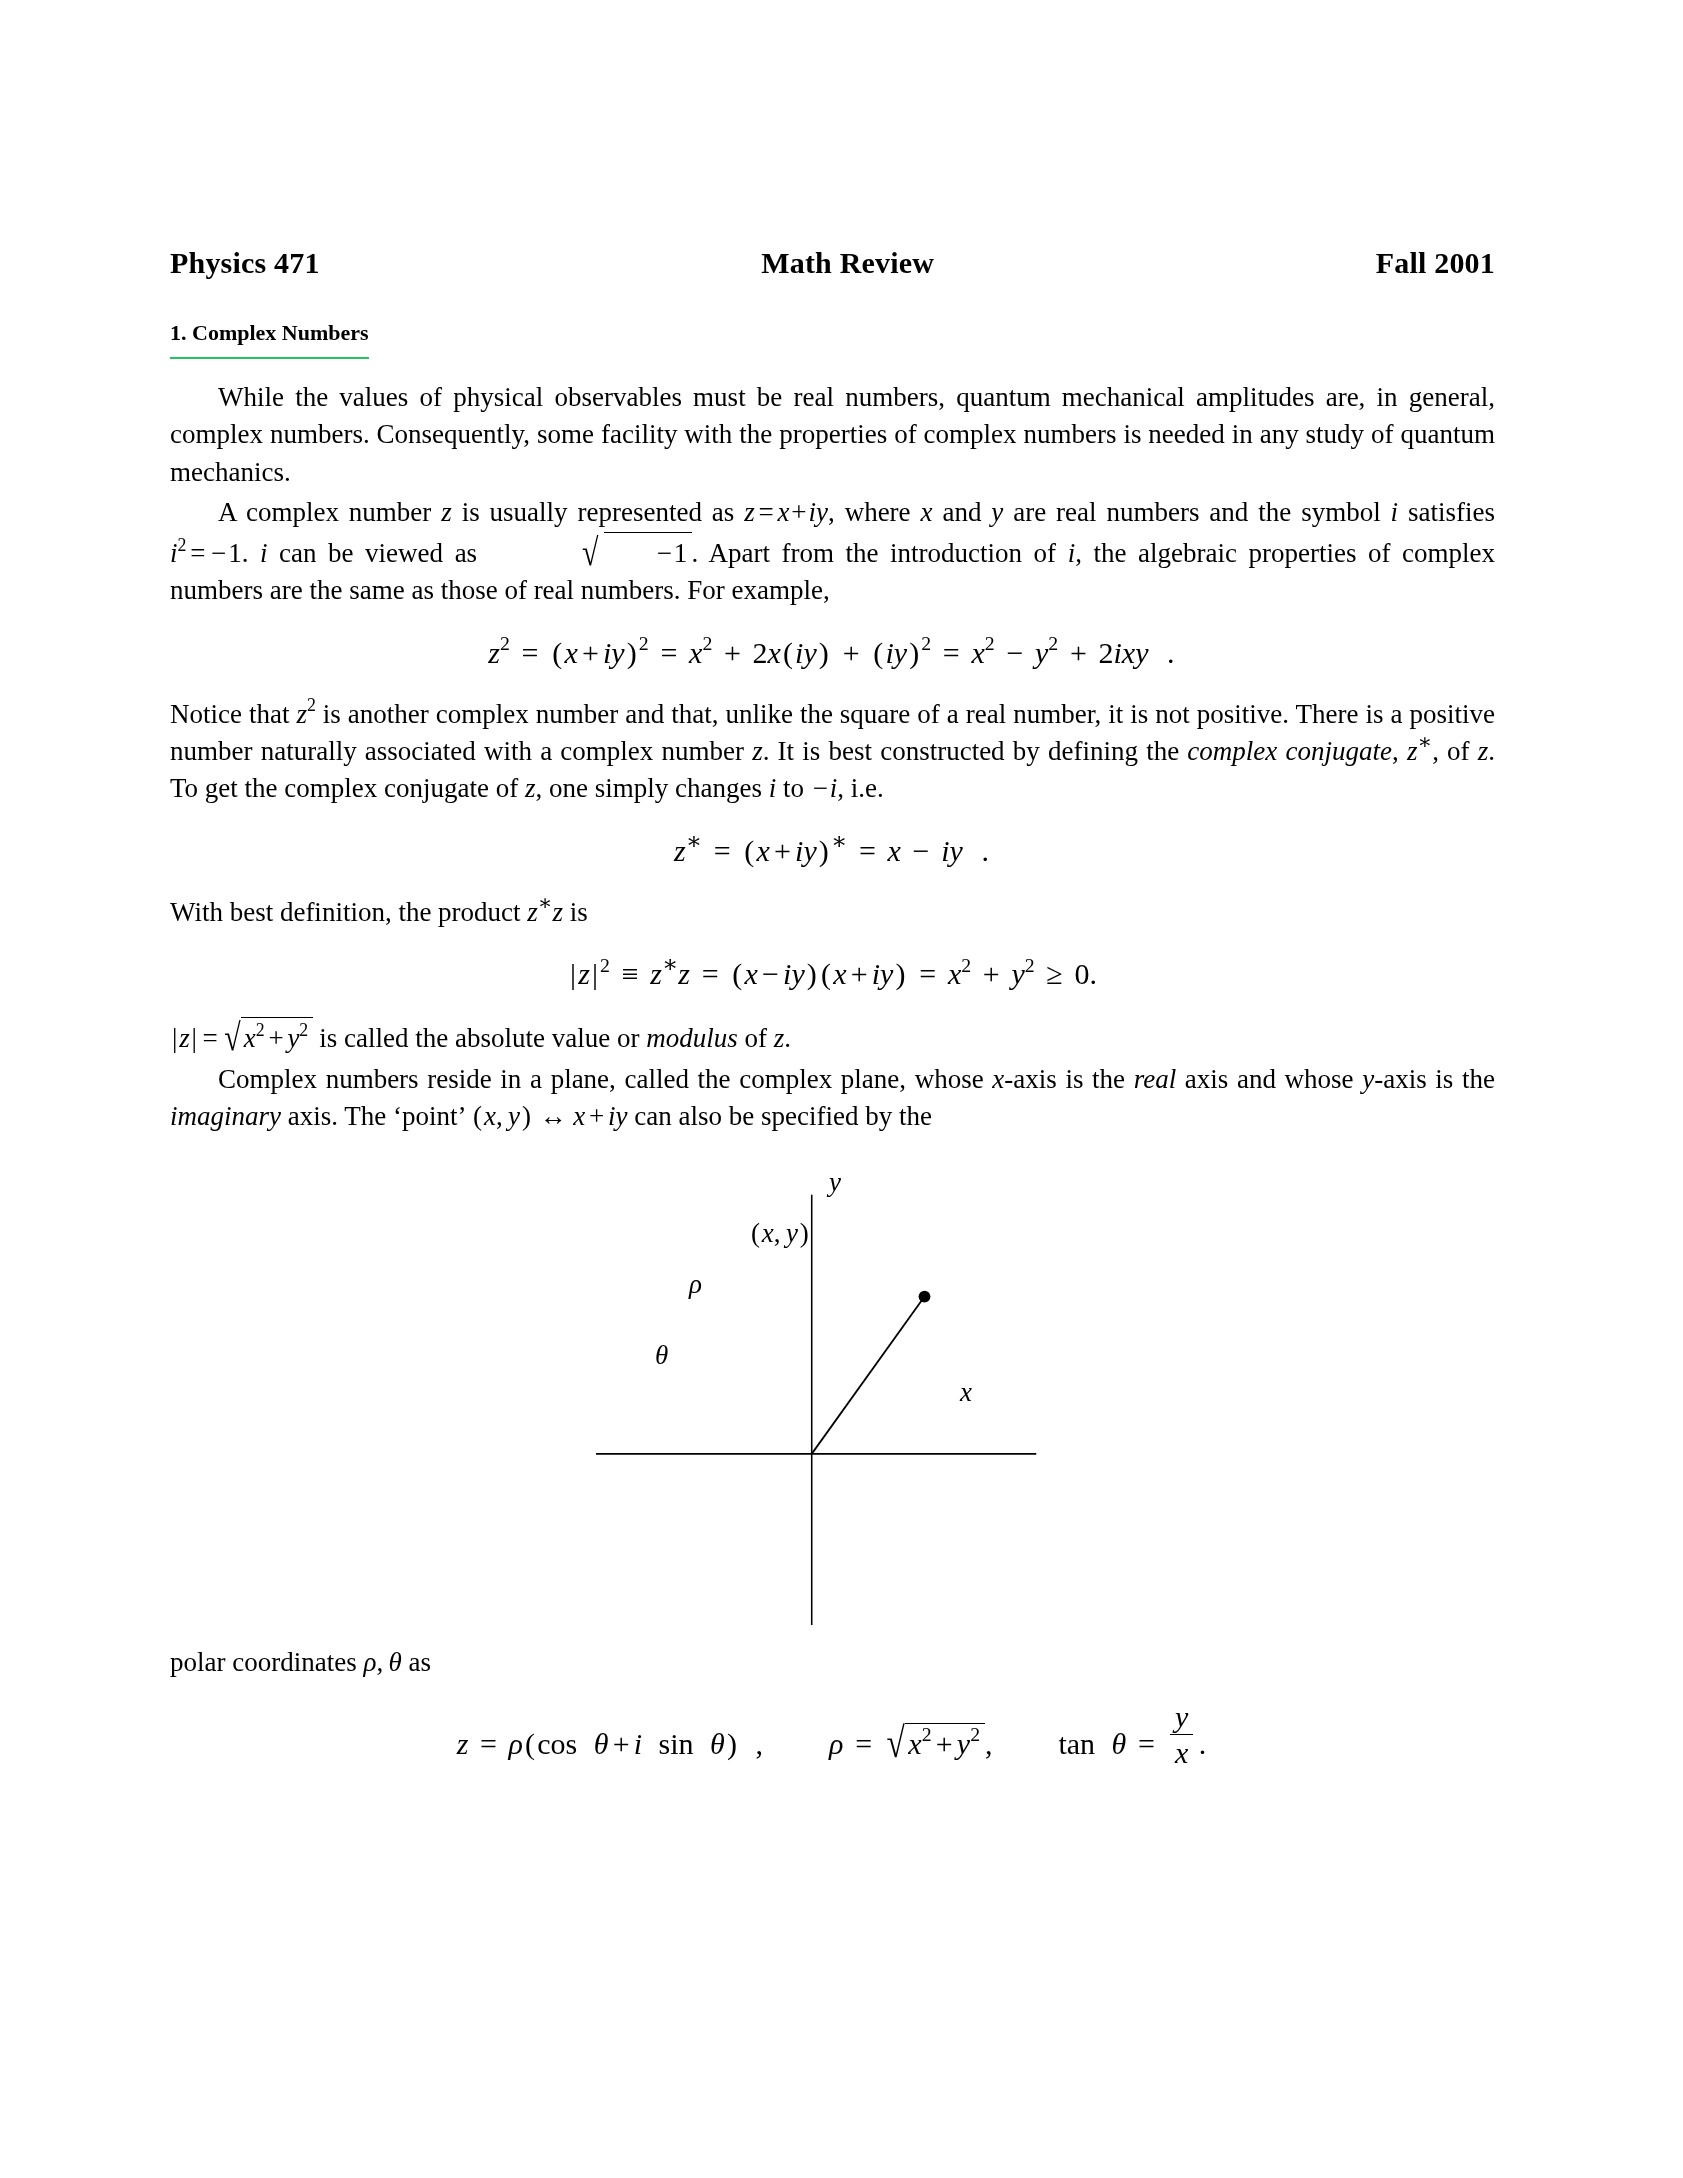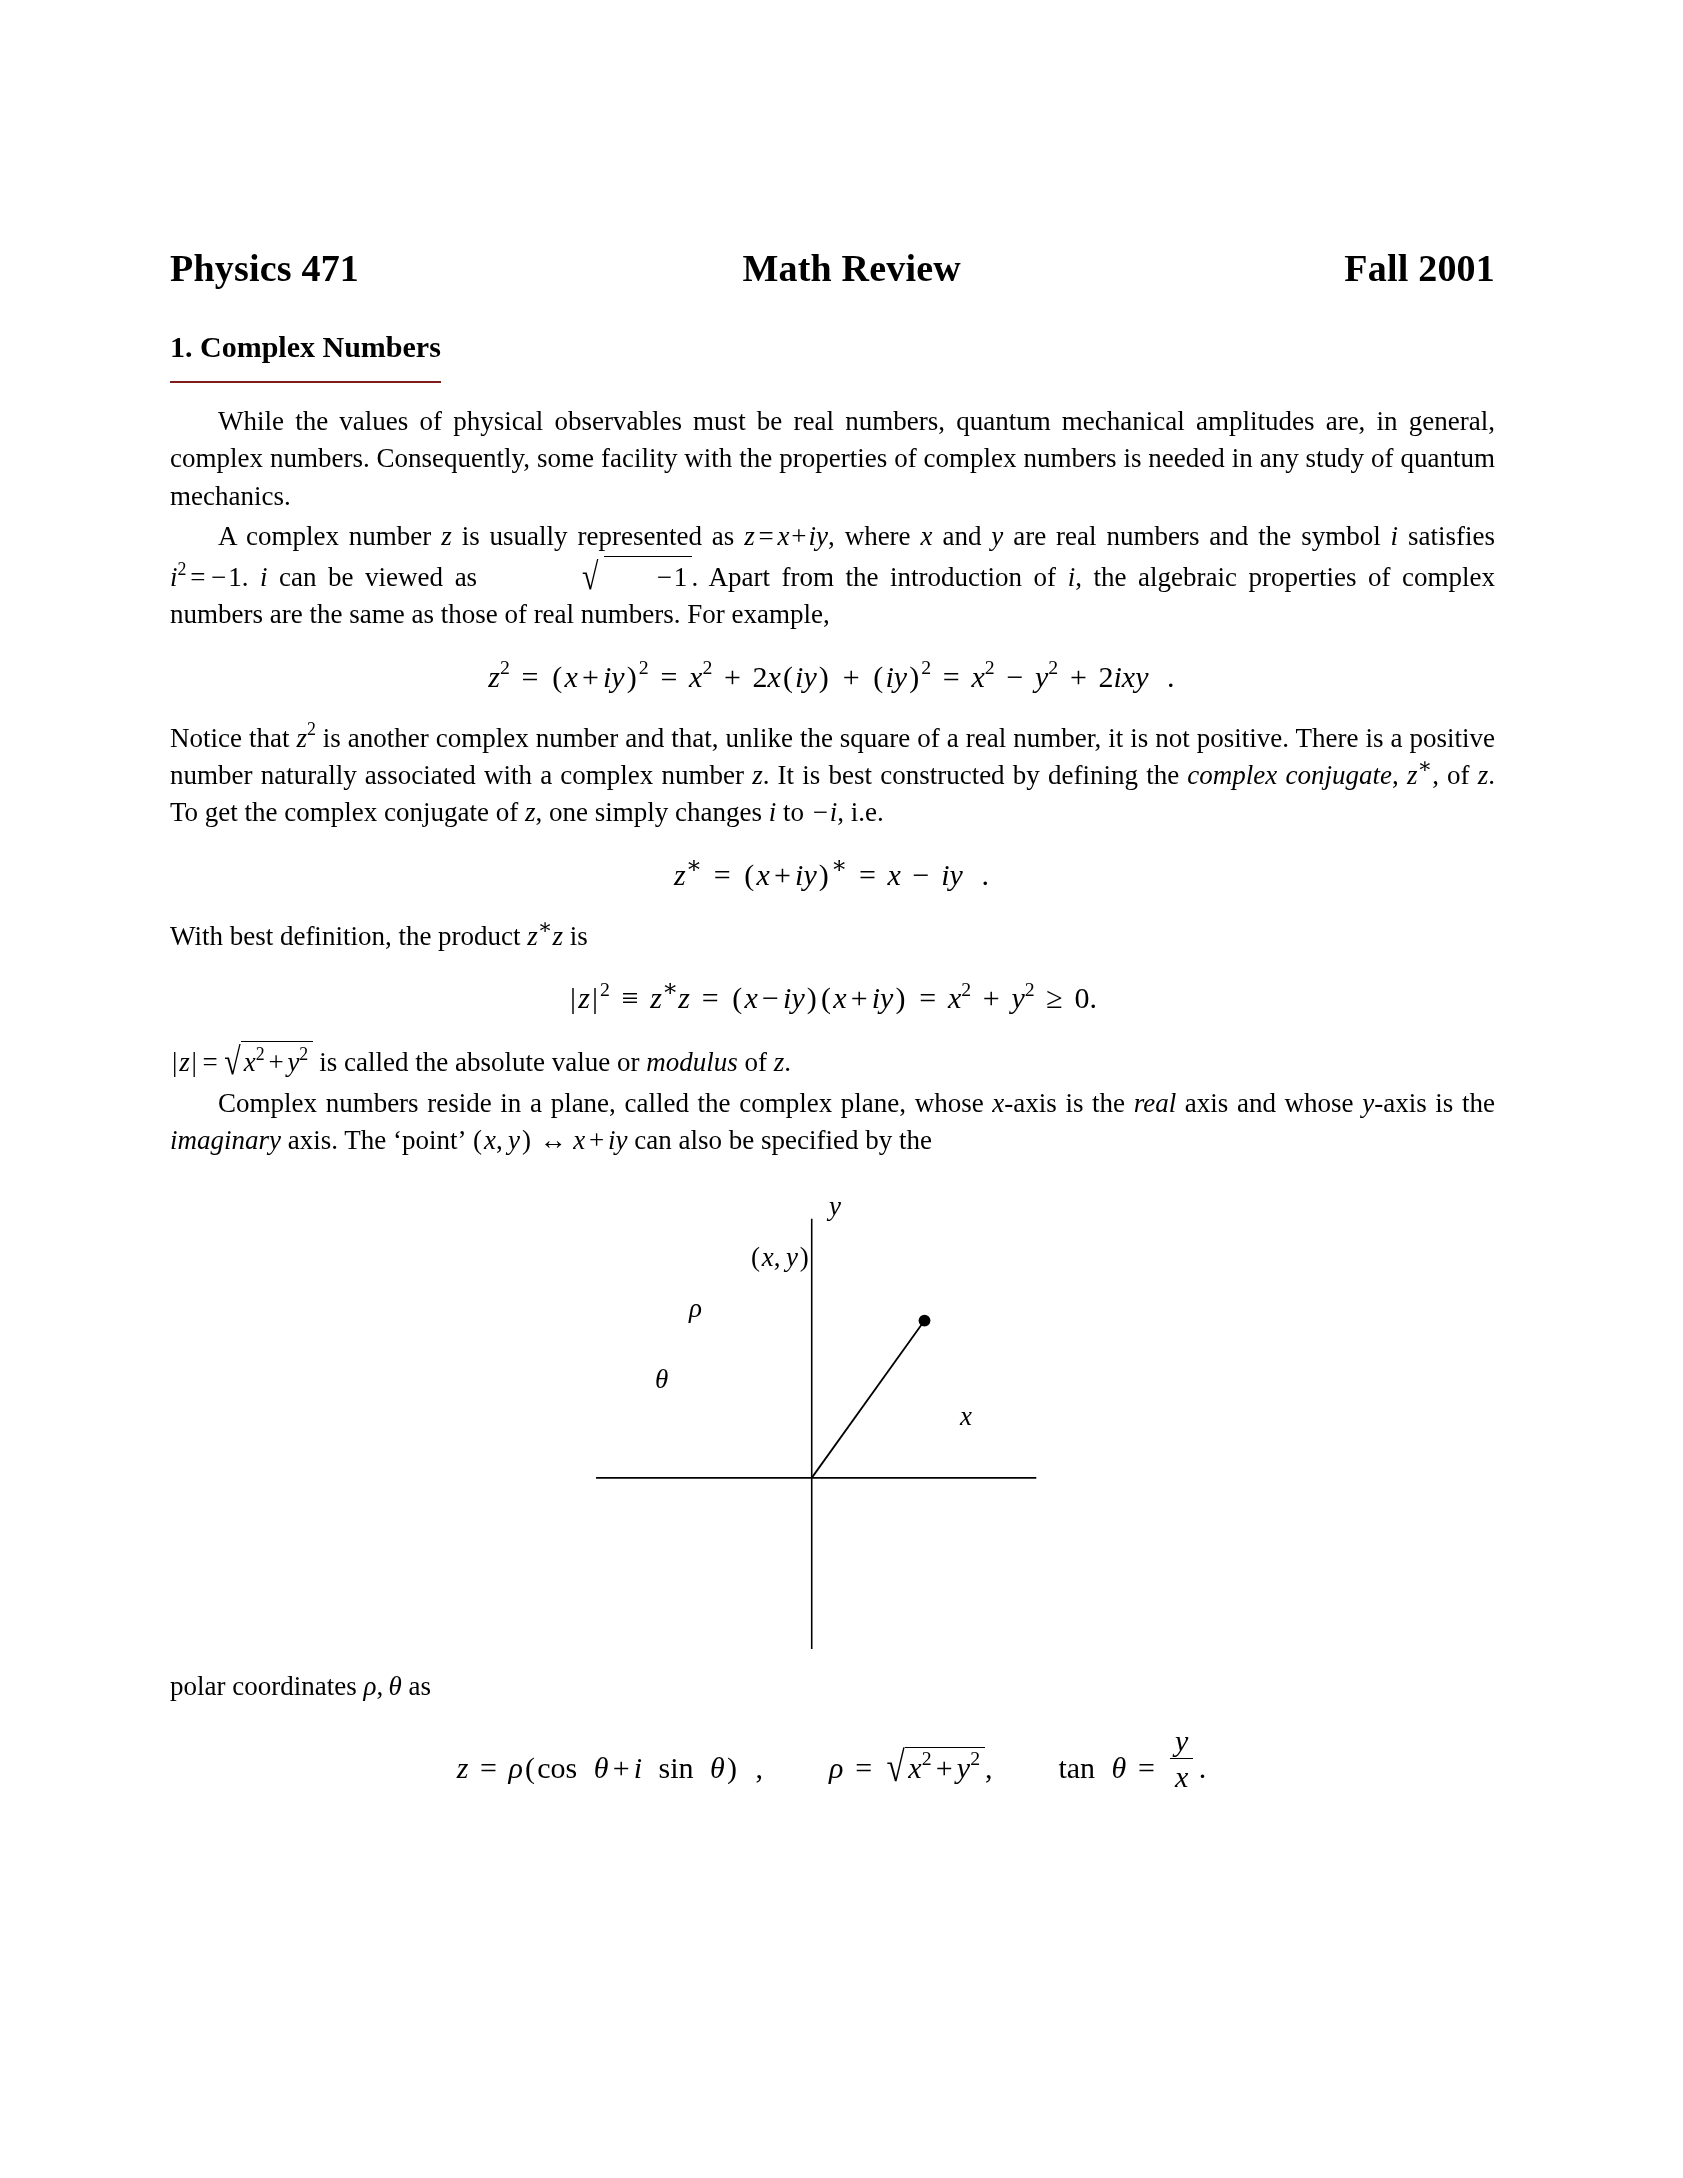--- a/index.html
+++ b/index.html
@@ -26,33 +26,33 @@
     top: 246px;
     width: 1325px;
   }
 
   
   .runhead {
     display: flex;
     justify-content: space-between;
     align-items: baseline;
     font-weight: bold;
-    font-size: 38px;
+    font-size: 30px;
     letter-spacing: 0.2px;
     margin-bottom: 40px;
   }
   .runhead .rh-center { flex: 0 0 auto; }
 
   
   .section-title {
     font-weight: bold;
-    font-size: 30px;
-    display: inline-block;
-    border-bottom: 2px solid #7f1d1d;
-    padding-bottom: 17px;
+    font-size: 22px;
+    display: inline-block;
+    border-bottom: 2px solid #22c55e;
+    padding-bottom: 11px;
     margin-bottom: 20px;
   }
 
   
   p.body {
     font-size: 27px;
     line-height: 1.385;
     text-align: justify;
     margin: 0 0 3px 0;
     text-indent: 0;

